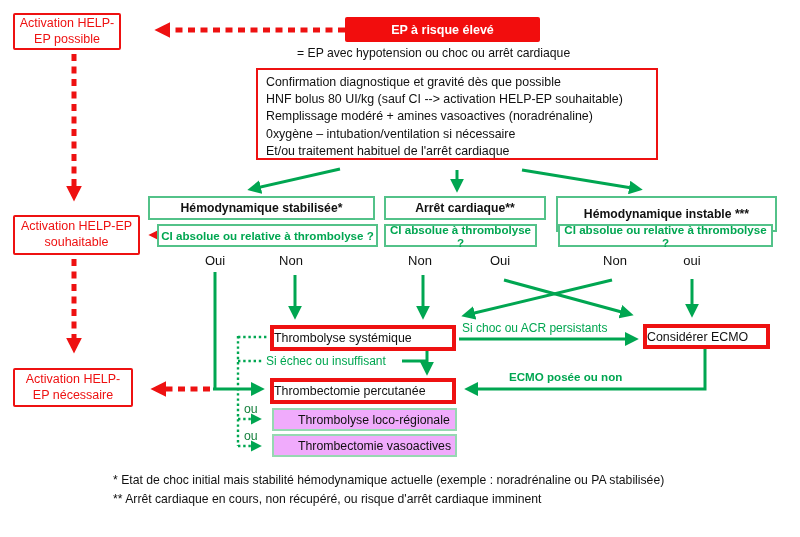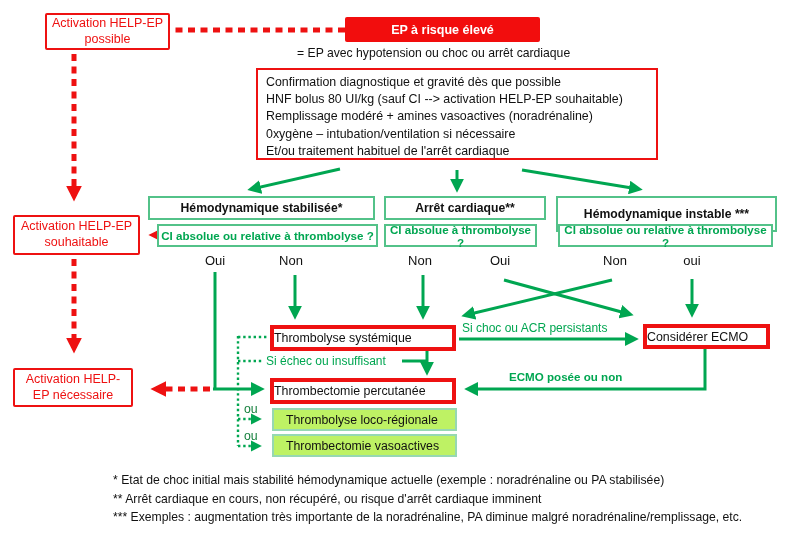--- a/index.html
+++ b/index.html
@@ -11,21 +11,21 @@
   .vcenter{display:flex;align-items:center;}
 
   .red-box-outline{border:2px solid #ee1111;border-radius:2px;background:#fff;
                    color:#ee1111;font-size:12.5px;line-height:1.25;}
   .red-box-filled{background:#f20d0d;border-radius:2px;color:#fff;font-weight:bold;font-size:12.5px;}
   .confirm-box{border:2px solid #ee1111;background:#fff;padding:4px 8px;
                font-size:12.4px;line-height:17.2px;color:#111;}
   .cond-box{border:2px solid #53c289;background:#fff;color:#111;font-weight:bold;font-size:12.2px;}
   .ci-box{border:2px solid #53c289;background:#fff;color:#00a651;font-weight:bold;font-size:11.6px;}
   .thick-red-box{border:4px solid #ee1111;background:#fff;color:#111;font-size:12.4px;}
-  .light-green-box{border:2px solid #96d8b2;background:#bef264;color:#111;font-size:12.3px;padding-left:12px;}
+  .light-green-box{border:2px solid #96d8b2;background:#f0abfc;color:#111;font-size:12.3px;padding-left:24px;}
   .answer-label{font-size:13px;color:#111;transform:translateX(-50%);white-space:nowrap;}
   .green-label{color:#00a651;font-size:12px;white-space:nowrap;}
   .green-label-bold{color:#00a651;font-size:11.6px;font-weight:bold;white-space:nowrap;}
   .ou-label{font-size:12.3px;color:#15803d;white-space:nowrap;}
   .def-text{font-size:12.2px;color:#111;white-space:nowrap;}
   .footnote{font-size:12.2px;line-height:18.5px;color:#111;white-space:nowrap;}
 </style>
 </head>
 <body>
 
@@ -68,21 +68,21 @@
 
     <g stroke="#00a651" stroke-width="2.4" fill="none" stroke-dasharray="2.4 2.8">
       <path d="M238,336 V446"></path>
       <path d="M238,337 H268"></path>
       <path d="M238,361 H262"></path>
       <path d="M238,419 H258" marker-end="url(#ag)"></path>
       <path d="M238,446 H258" marker-end="url(#ag)"></path>
     </g>
   </svg>
 
-  <div class="abs red-box-outline center" style="left:13px;top:13px;width:125px;height:37px;margin-left:32px;">
+  <div class="abs red-box-outline center" style="left:13px;top:13px;width:108px;height:37px;">
     <span>Activation HELP-EP possible</span>
   </div>
 
   <div class="abs red-box-filled center" style="left:345px;top:17px;width:195px;height:25px;text-align:center;">
     <span>EP à risque élevé</span>
   </div>
 
   <div class="abs def-text" style="left:297px;top:46px;">= EP avec hypotension ou choc ou arrêt cardiaque</div>
 
   <div class="abs confirm-box" style="left:256px;top:68px;width:402px;height:92px;">
@@ -145,16 +145,15 @@
 
   <div class="abs green-label" style="left:462px;top:321px;">Si choc ou ACR persistants</div>
   <div class="abs green-label" style="left:266px;top:354px;">Si échec ou insuffisant</div>
   <div class="abs green-label-bold" style="left:495px;top:370px;padding-left:14px;">ECMO posée ou non</div>
   <div class="abs ou-label" style="left:244px;top:402px;">ou</div>
   <div class="abs ou-label" style="left:244px;top:429px;">ou</div>
 
   <div class="abs" style="left:113px;top:471px;">
     <div class="footnote">* Etat de choc initial mais stabilité hémodynamique actuelle (exemple : noradrénaline ou PA stabilisée)</div>
     <div class="footnote">** Arrêt cardiaque en cours, non récupéré, ou risque d'arrêt cardiaque imminent</div>
-    <div class="footnote">*** Exemples : augmentation très importante de la noradrénaline, PA diminue malgré noradrénaline/remplissage, etc.</div>
   </div>
 
 </div>
 
 </body></html>

